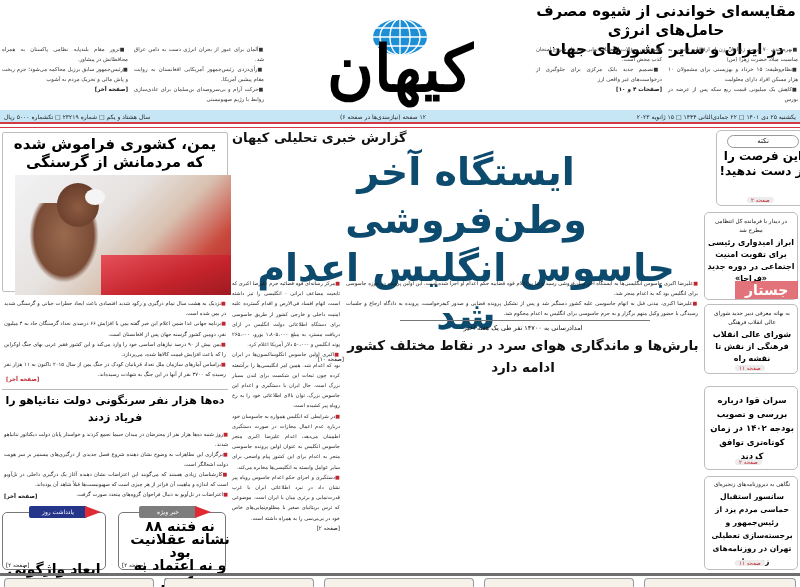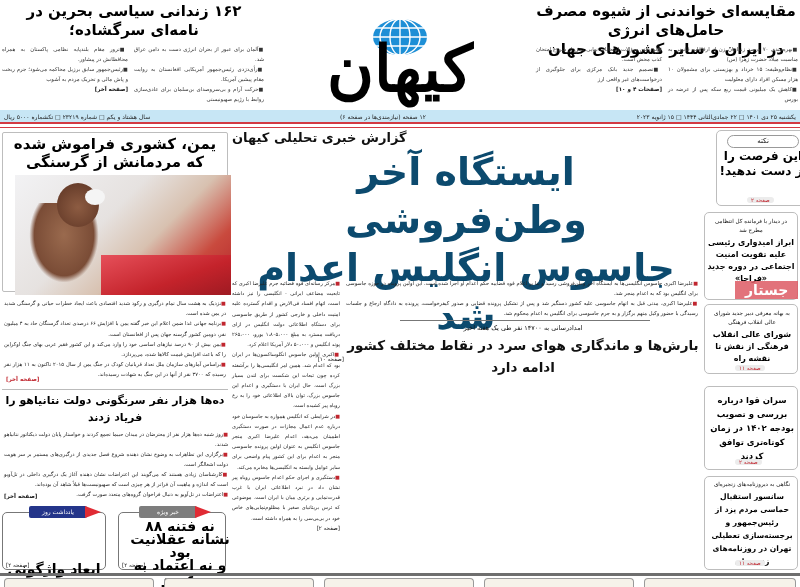--- a/index.html
+++ b/index.html
@@ -47,21 +47,20 @@
   .bottom-strip { left: 0; top: 573px; width: 800px; height: 3px; background: #6e6e6e; }
   .bottom-tab { top: 578px; height: 9px; border: 1px solid #9a9a9a; border-bottom: none; border-radius: 4px 4px 0 0; background: #f6f2ea; }
 </style>
 </head>
 <body>
 
 <div class="abs" style="left:0;top:0;width:800px;height:110px;">
 
   <div class="abs" style="left:0;top:0;width:268px;height:108px;">
     <div class="mast-headline abs" style="left:0;top:2px;width:268px;">
-      <div>۱۶۲ زندانی سیاسی بحرین در نامه‌ای سرگشاده؛</div>
     </div>
     <div class="mini-col abs" style="left:134px;top:44px;width:130px;">
       <div class="item">آلمان برای عبور از بحران انرژی دست به دامن عراق شد.</div>
       <div class="item">رأی‌دزدی رئیس‌جمهور آمریکایی افغانستان به روایت مقام پیشین آمریکا.</div>
       <div class="item">حرکت آرام و بی‌سروصدای بن‌سلمان برای عادی‌سازی روابط با رژیم صهیونیستی</div>
     </div>
     <div class="mini-col abs" style="left:2px;top:44px;width:126px;">
       <div class="item">ترور مقام بلندپایه نظامی پاکستان به همراه محافظانش در پیشاور.</div>
       <div class="item">رئیس‌جمهور سابق برزیل محاکمه می‌شود؛ جرم ریخت و پاش مالی و تحریک مردم به آشوب</div>
       <div class="page-ref">[صفحه آخر]</div>
@@ -187,21 +186,21 @@
 <div class="page-ref abs" style="right:456px;top:356px;font-weight:normal;">[صفحه ۱۰]</div>
 
 <div class="abs box" style="left:716px;top:130px;width:94px;height:76px;">
   <div class="pill abs" style="left:10px;top:4px;width:72px;">نکته</div>
   <div class="side-head abs" style="left:2px;top:18px;width:88px;font-size:12px;line-height:15px;">این فرصت را از دست ندهید!</div>
   <div class="page-pill abs" style="left:30px;top:66px;">صفحه ۲</div>
 </div>
 
 <div class="abs box" style="left:704px;top:212px;width:94px;height:88px;">
   <div class="abs" style="left:2px;top:4px;width:88px;font-size:5.6px;text-align:center;line-height:9px;">در دیدار با فرمانده کل انتظامی مطرح شد</div>
-  <div class="side-head abs" style="left:1px;top:24px;width:90px;font-size:8px;line-height:12px;">ابراز امیدواری رئیسی علیه تقویت امنیت اجتماعی در دوره جدید «فراجا»</div>
+  <div class="side-head abs" style="left:1px;top:24px;width:90px;font-size:8px;line-height:12px;">ابراز امیدواری رئیسی برای تقویت امنیت اجتماعی در دوره جدید «فراجا»</div>
   <div class="jostar" style="left:30px;top:68px;">جستار</div>
 </div>
 
 <div class="abs box" style="left:704px;top:304px;width:94px;height:70px;">
   <div class="abs" style="left:4px;top:4px;width:86px;font-size:5.6px;text-align:center;line-height:9px;">به بهانه معرفی دبیر جدید شورای عالی انقلاب فرهنگی</div>
   <div class="side-head abs" style="left:2px;top:24px;width:90px;font-size:8px;line-height:12px;">شورای عالی انقلاب فرهنگی از نقش تا نقشه راه</div>
   <div class="page-pill abs" style="left:30px;top:60px;">صفحه ۱۱</div>
 </div>
 
 <div class="abs box" style="left:704px;top:386px;width:94px;height:84px;">

